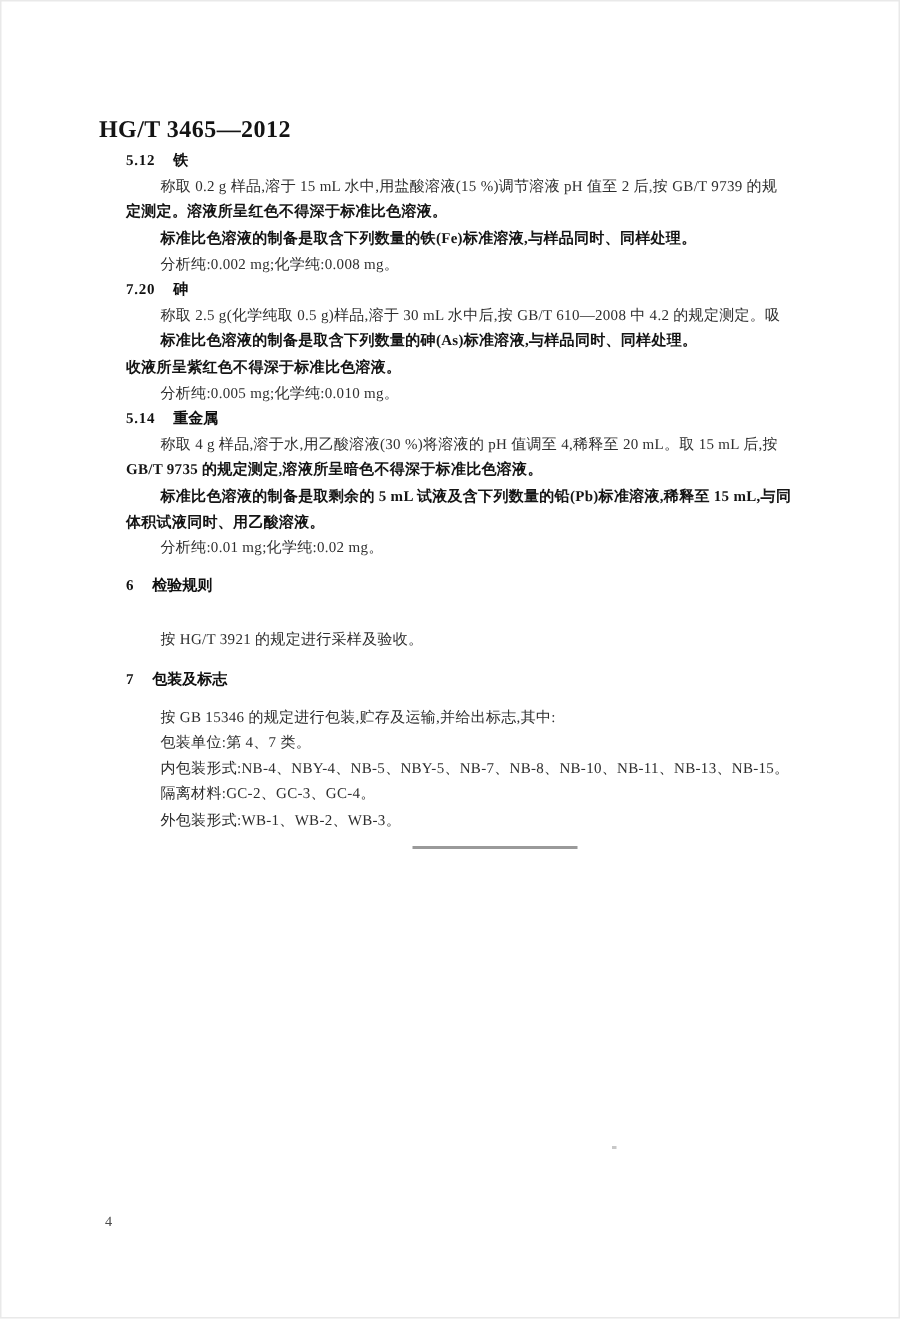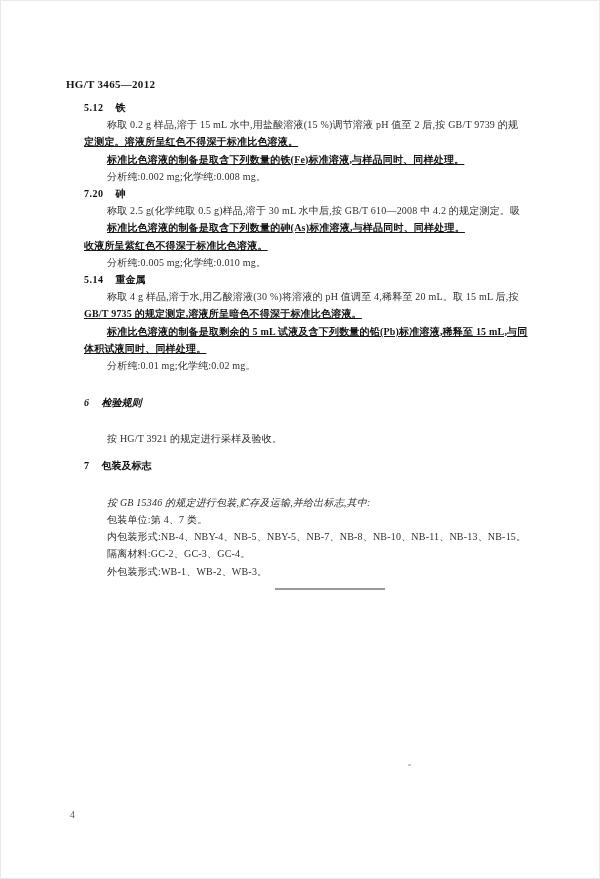--- a/index.html
+++ b/index.html
@@ -11,21 +11,21 @@
   .page {
     position: relative;
     width: 600px; height: 879px;
     background: #ffffff;
     box-shadow: inset 0 0 0 1px #e9e9e9;
     overflow: hidden;
   }
   .running-header {
     position: absolute;
     left: 66px; top: 78px;
-    font-size: 11px;
+    font-size: 16px;
     font-weight: bold;
     color: #141414;
     letter-spacing: 0.3px;
     white-space: nowrap;
   }
   .content {
     position: absolute;
     left: 84px; top: 95px;
     width: 472px;
     font-size: 10px;
@@ -34,23 +34,23 @@
   }
   .h {
     font-weight: bold;
     color: #101010;
     white-space: nowrap;
     line-height: 17.2px;
   }
   .h .num { display: inline-block; margin-right: 12px; letter-spacing: 0.5px; }
   .ln { white-space: nowrap; letter-spacing: 0.2px; }
   .indent { padding-left: 23px; }
-  .heavy { font-weight: bold; color: #151515; text-decoration: underline; }
+  .heavy { font-weight: bold; color: #151515; }
   .mt4 { margin-top: 4px; }
-  .mt6 { margin-top: 20px; font-style: italic; }
+  .mt6 { margin-top: 8px; }
   .mt7 { margin-top: 19px; }
   .mt9 { margin-top: 9px; }
   .endrule {
     margin-top: 8px;
     margin-left: 191px;
     width: 110px;
     height: 0;
     border-top: 2px solid #9a9a9a;
   }
   .pagenum {
@@ -91,21 +91,21 @@
     <div class="ln indent heavy">标准比色溶液的制备是取含下列数量的砷(As)标准溶液,与样品同时、同样处理。</div>
     <div class="ln heavy">收液所呈紫红色不得深于标准比色溶液。</div>
     <div class="ln indent">分析纯:0.005 mg;化学纯:0.010 mg。</div>
 
     <div class="h">
       <span class="num">5.14</span><span class="t">重金属</span>
     </div>
     <div class="ln indent">称取 4 g 样品,溶于水,用乙酸溶液(30 %)将溶液的 pH 值调至 4,稀释至 20 mL。取 15 mL 后,按</div>
     <div class="ln heavy">GB/T 9735 的规定测定,溶液所呈暗色不得深于标准比色溶液。</div>
     <div class="ln indent heavy">标准比色溶液的制备是取剩余的 5 mL 试液及含下列数量的铅(Pb)标准溶液,稀释至 15 mL,与同</div>
-    <div class="ln heavy">体积试液同时、同样处理。</div>
+    <div class="ln heavy">体积试液同时、用乙酸溶液。</div>
     <div class="ln indent">分析纯:0.01 mg;化学纯:0.02 mg。</div>
 
     <div class="h mt6">
       <span class="num">6</span><span class="t">检验规则</span>
     </div>
     <div class="ln indent mt7">按 HG/T 3921 的规定进行采样及验收。</div>
 
     <div class="h mt9">
       <span class="num">7</span><span class="t">包装及标志</span>
     </div>

